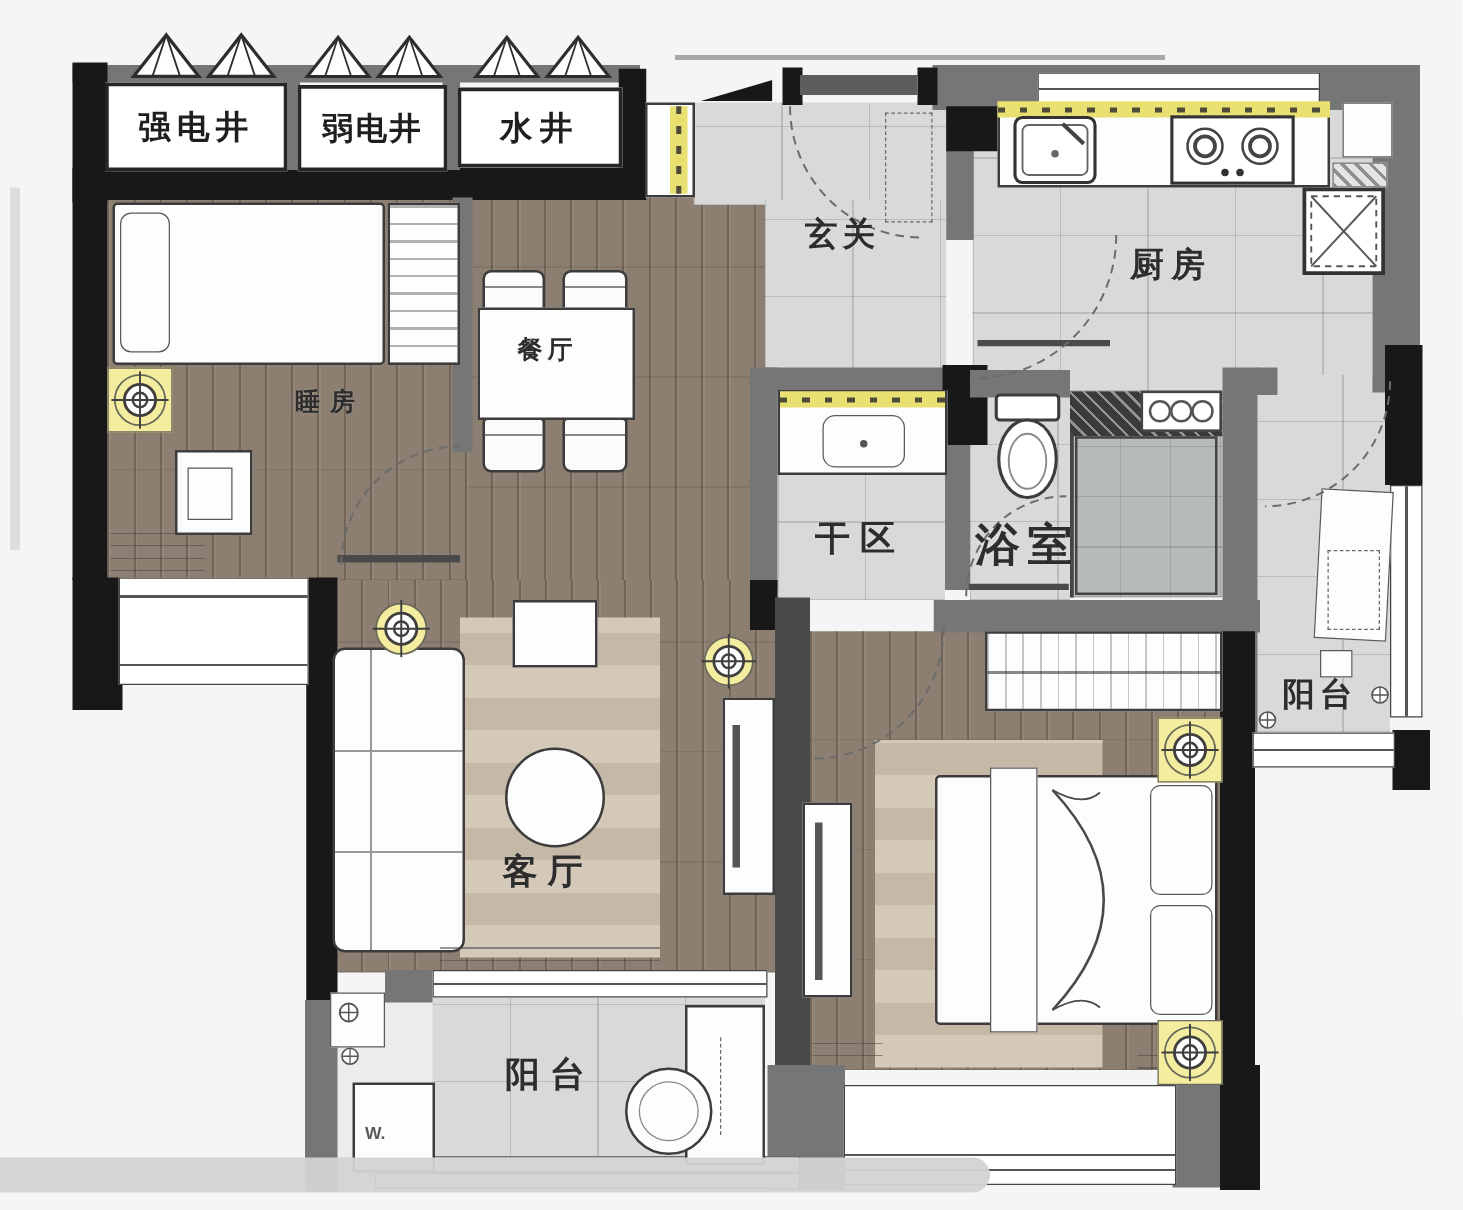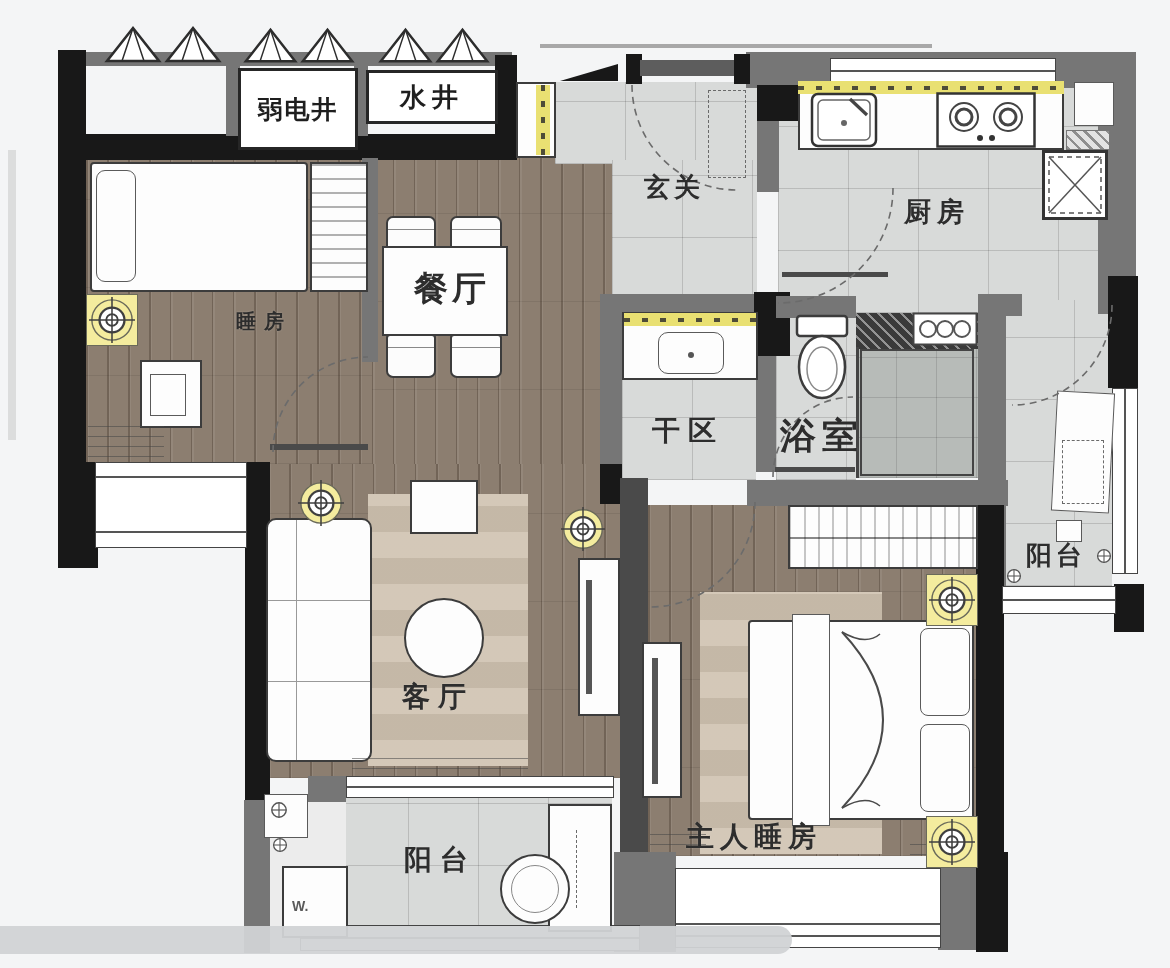--- a/index.html
+++ b/index.html
@@ -139,24 +139,27 @@
   <div class="abs" style="left:640px;top:60px;width:94px;height:16px;background:#5d5d5d"></div>
 
   <div class="window" style="left:95px;top:462px;width:152px;height:86px;background-image:linear-gradient(to bottom,transparent 13px,#555 13px 15px,transparent 15px 68px,#555 68px 70px,transparent 70px)"></div>
   <div class="window h" style="left:346px;top:776px;width:268px;height:22px"></div>
   <div class="window h" style="left:300px;top:925px;width:340px;height:26px"></div>
   <div class="window" style="left:675px;top:868px;width:266px;height:80px;background-image:linear-gradient(to bottom,transparent 54px,#555 54px 56px,transparent 56px 66px,#555 66px 68px,transparent 68px)"></div>
   <div class="window v" style="left:1112px;top:388px;width:26px;height:186px"></div>
   <div class="window h" style="left:1002px;top:586px;width:114px;height:28px"></div>
   <div class="window h" style="left:830px;top:58px;width:226px;height:26px"></div>
 
-  <div class="shaftbox" style="left:238px;top:68px;width:120px;height:82px;font-size:25px;letter-spacing:2px">
+  <div class="shaftbox" style="left:84px;top:66px;width:146px;height:71px;font-size:26px;letter-spacing:5px">
+      <span>强电井</span>
+    </div>
+  <div class="shaftbox" style="left:238px;top:68px;width:120px;height:69px;font-size:25px;letter-spacing:2px">
       <span>弱电井</span>
     </div>
-  <div class="shaftbox" style="left:366px;top:70px;width:132px;height:54px;font-size:26px;letter-spacing:6px">
+  <div class="shaftbox" style="left:366px;top:70px;width:132px;height:64px;font-size:26px;letter-spacing:6px">
       <span>水井</span>
     </div>
   <svg class="icon" style="left:98px;top:24px" width="130" height="40" viewBox="0 0 120 40">
       <use href="#vent"></use>
     </svg>
   <svg class="icon" style="left:240px;top:26px" width="118" height="38" viewBox="0 0 120 40">
       <use href="#vent"></use>
     </svg>
   <svg class="icon" style="left:370px;top:26px" width="128" height="38" viewBox="0 0 120 40">
       <use href="#vent"></use>
@@ -305,23 +308,22 @@
   <svg class="icon" style="left:1006px;top:568px" width="16" height="16" viewBox="0 0 20 20">
       <use href="#cc"></use>
     </svg>
   <svg class="icon" style="left:1096px;top:548px" width="16" height="16" viewBox="0 0 20 20">
       <use href="#cc"></use>
     </svg>
 
   <div class="rlabel" style="left:644px;top:170px;font-size:26px;letter-spacing:4px">玄关</div>
   <div class="rlabel" style="left:904px;top:194px;font-size:27px;letter-spacing:6px">厨房</div>
   <div class="rlabel" style="left:236px;top:308px;font-size:20px;letter-spacing:8px">睡房</div>
-  <div class="rlabel" style="left:414px;top:266px;font-size:34px;letter-spacing:4px">餐厅</div>
+  <div class="rlabel" style="left:414px;top:266px;font-size:20px;letter-spacing:4px">餐厅</div>
   <div class="rlabel" style="left:652px;top:412px;font-size:28px;letter-spacing:8px">干区</div>
   <div class="rlabel" style="left:780px;top:412px;font-size:36px;letter-spacing:6px">浴室</div>
   <div class="rlabel" style="left:1026px;top:538px;font-size:26px;letter-spacing:4px">阳台</div>
   <div class="rlabel" style="left:402px;top:678px;font-size:28px;letter-spacing:8px">客厅</div>
-  <div class="rlabel" style="left:686px;top:818px;font-size:28px;letter-spacing:6px">主人睡房</div>
   <div class="rlabel" style="left:404px;top:841px;font-size:28px;letter-spacing:8px">阳台</div>
 
   <div class="pill" style="left:0px;top:926px;width:792px;height:28px"></div>
 
 </div>
 
 </body></html>

